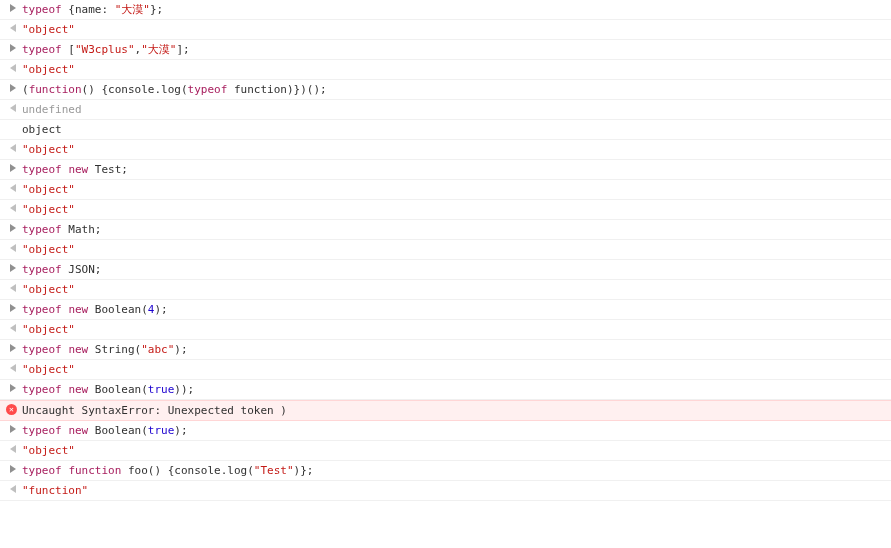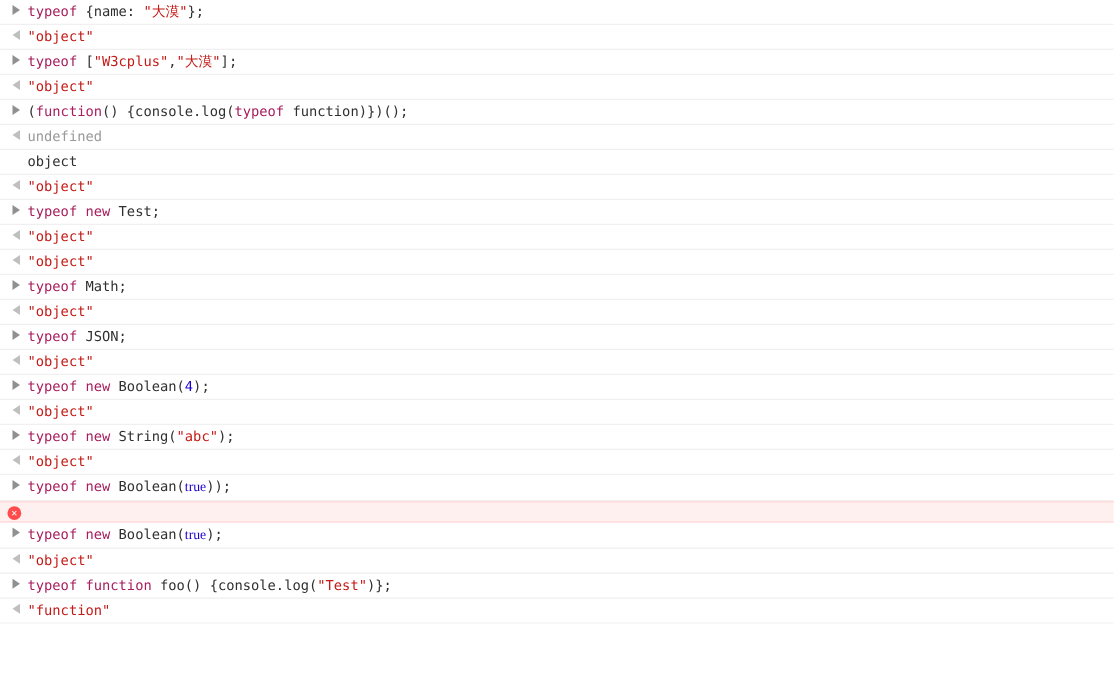--- a/index.html
+++ b/index.html
@@ -64,21 +64,21 @@
   font-weight: bold;
   line-height: 11px;
 }
 .code { white-space: pre; }
 
 
 .kw { color: #a71d5d; margin-top: 19px; }          
 .str { color: #c41a16; }         
 .strout { color: #c41a16; }      
 .num { color: #1c00cf; }         
-.boollit { color: #1c00cf; font-family: Liberation Serif, serif; }
+.boollit { color: #1c00cf; }
 .regex { color: #c41a16; }
 .dim { color: #999; }            
 .plain { color: #303030; }
 </style>
 </head>
 <body>
 
 <div class="console">
     <div class="row">
       <span class="marker input"></span>
@@ -155,20 +155,21 @@
     <div class="row">
       <span class="marker output"></span>
       <span class="code"><span class="strout">"object"</span></span>
     </div>
     <div class="row">
       <span class="marker input"></span>
       <span class="code"><span class="kw">typeof</span><span class="plain"> </span><span class="kw">new</span><span class="plain"> Boolean(</span><span class="boollit">true</span><span class="plain">));</span></span>
     </div>
     <div class="row error">
       <span class="marker err-icon"></span>
+      <span class="code"><span class="plain">Uncaught SyntaxError: Unexpected token )</span></span>
     </div>
     <div class="row">
       <span class="marker input"></span>
       <span class="code"><span class="kw">typeof</span><span class="plain"> </span><span class="kw">new</span><span class="plain"> Boolean(</span><span class="boollit">true</span><span class="plain">);</span></span>
     </div>
     <div class="row">
       <span class="marker output"></span>
       <span class="code"><span class="strout">"object"</span></span>
     </div>
     <div class="row">

